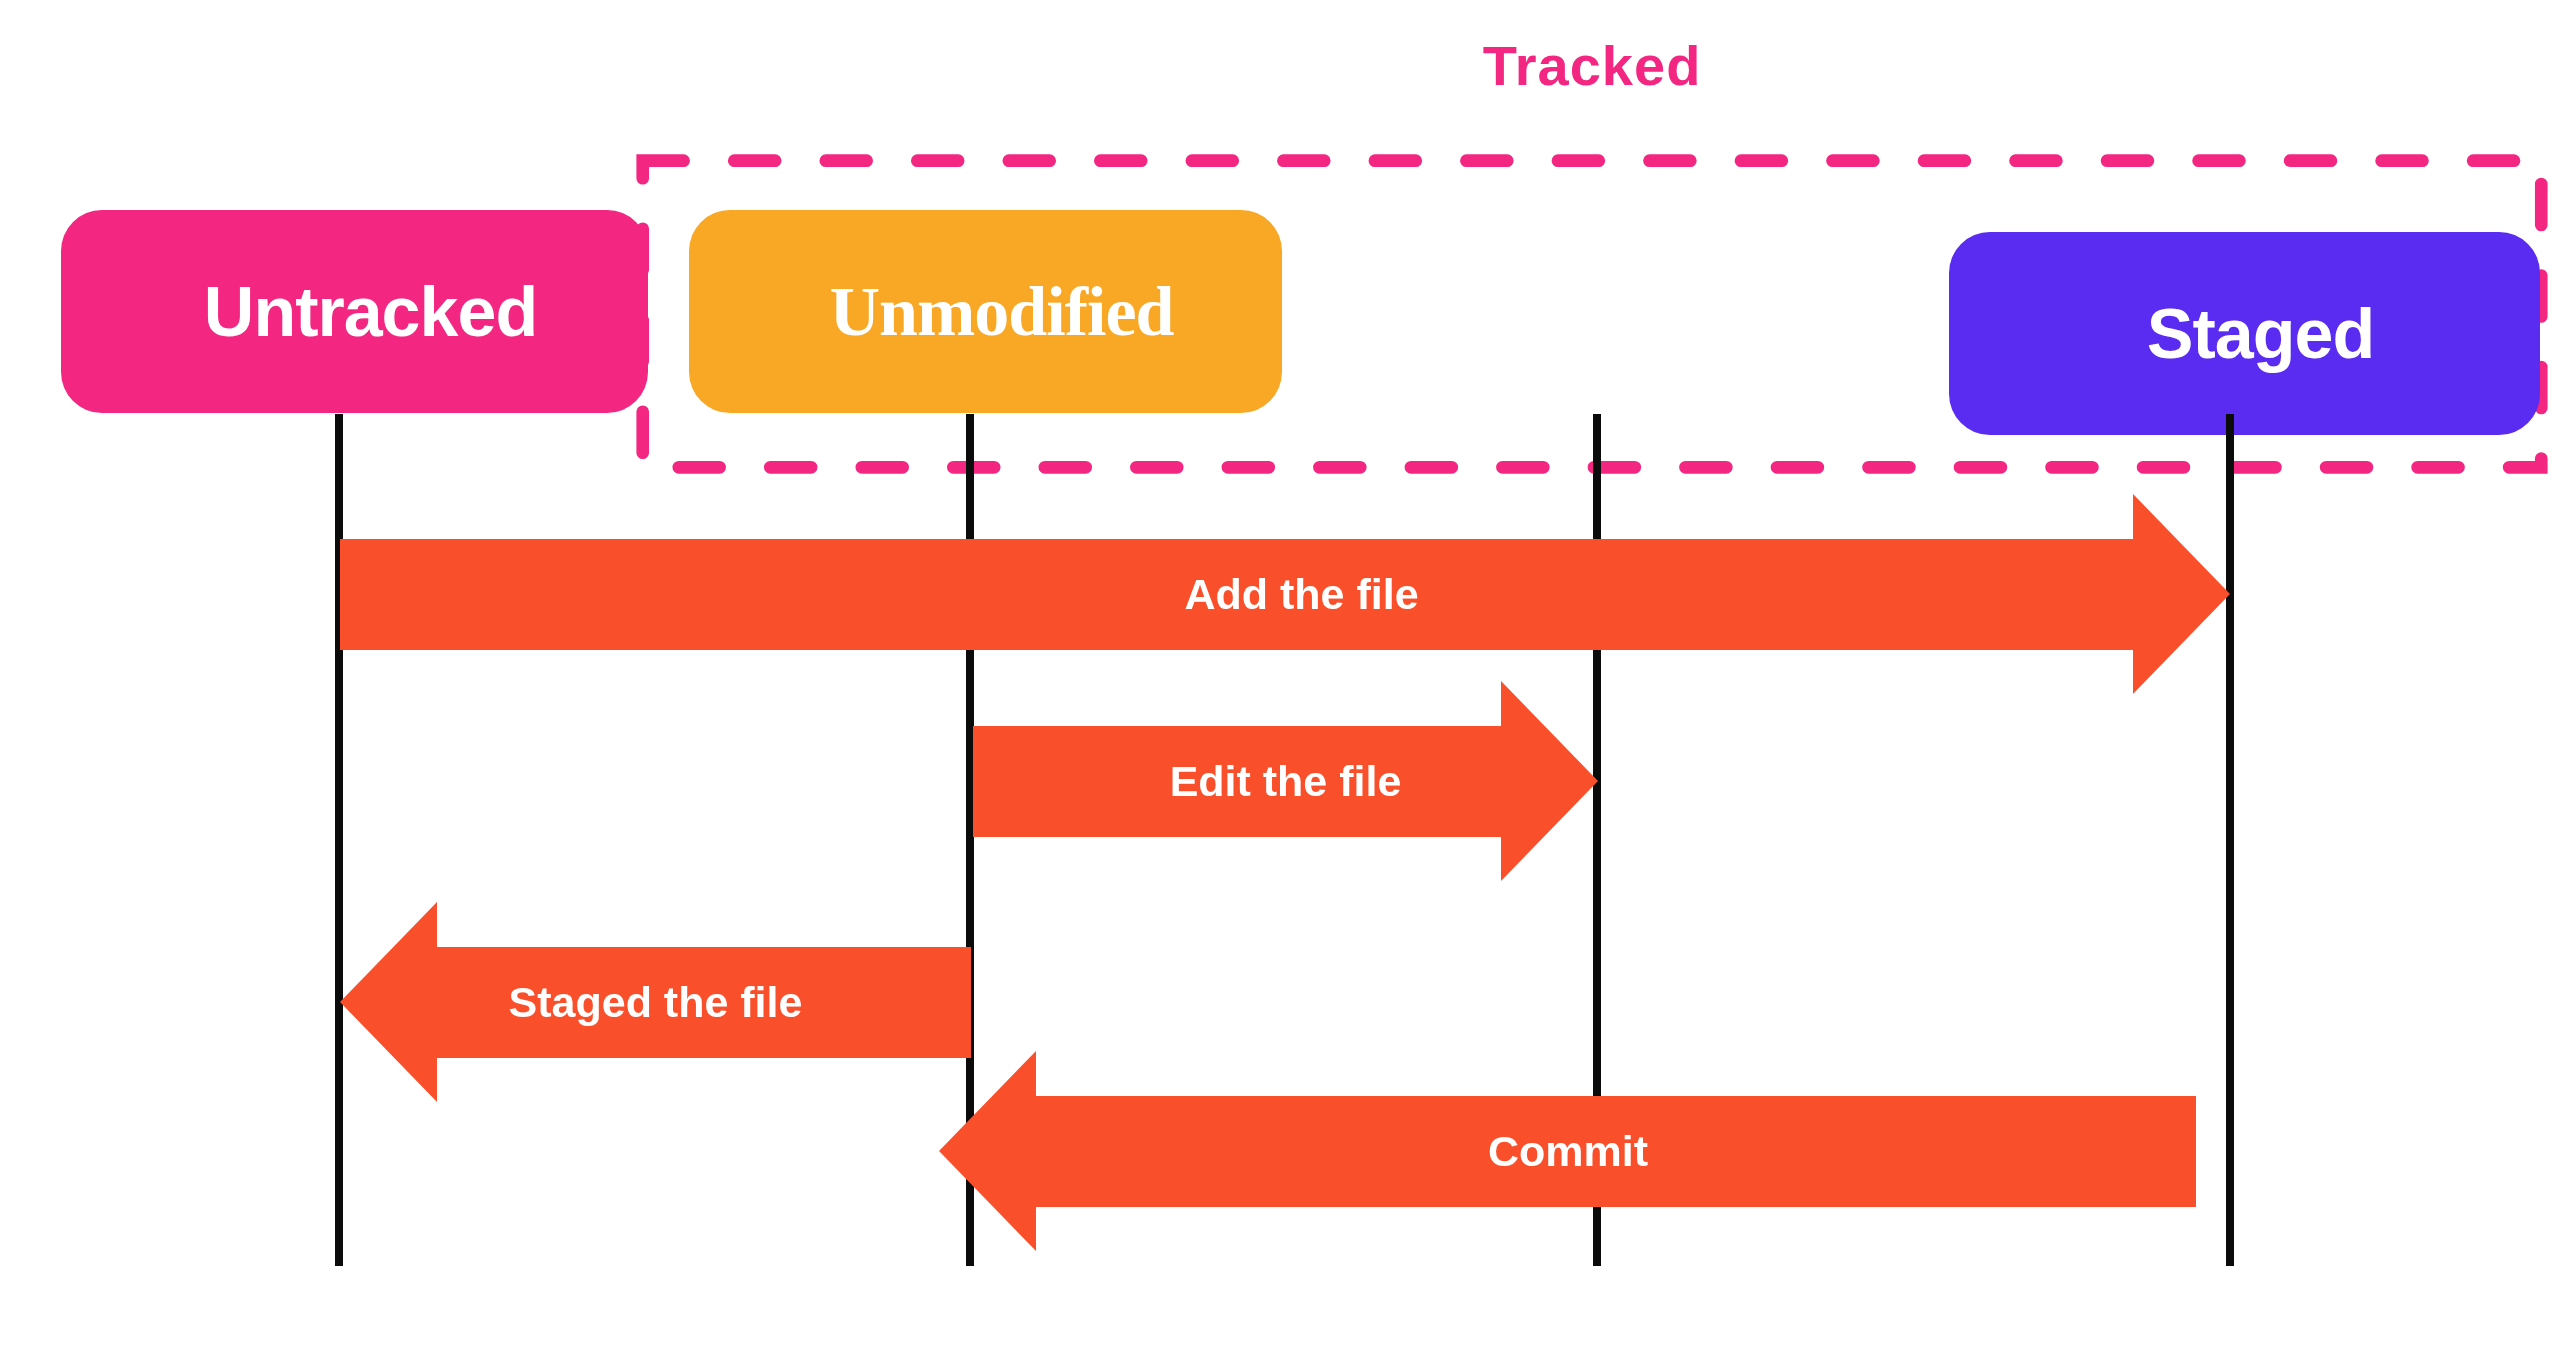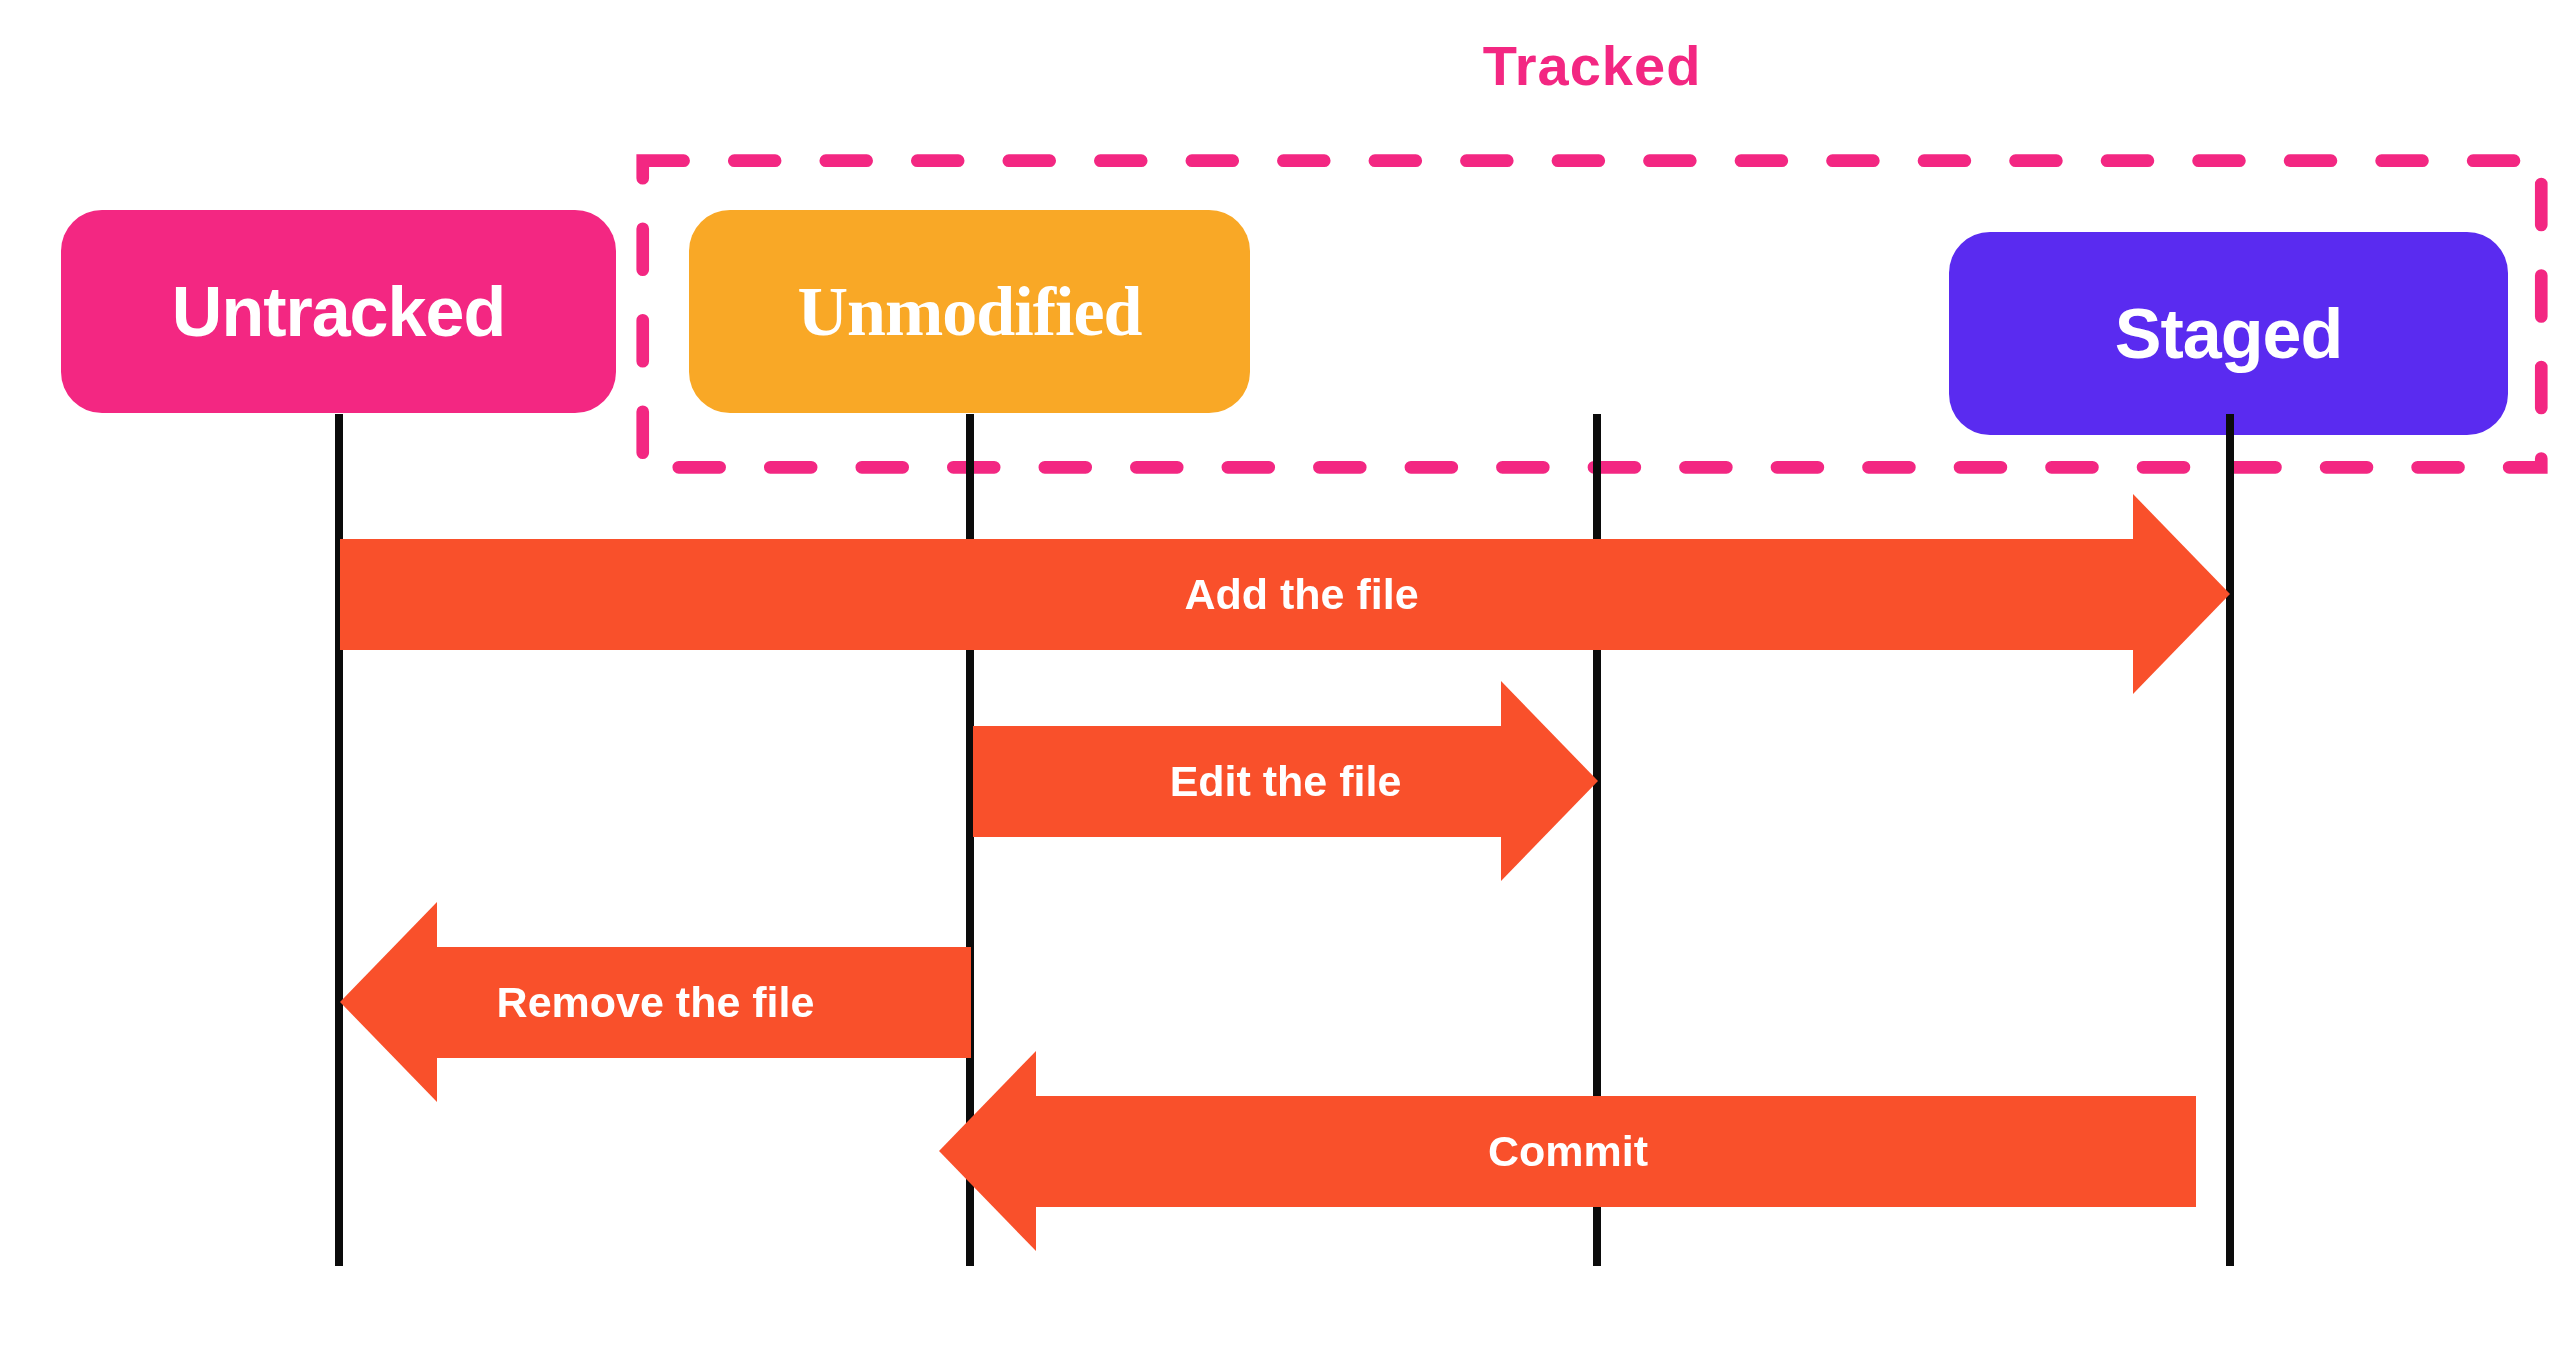--- a/index.html
+++ b/index.html
@@ -41,20 +41,21 @@
     top: 210px;
     height: 203px;
     border-radius: 41px;
     display: flex;
     align-items: center;
     justify-content: center;
     color: var(--text-on-fill);
     font-size: 70px;
     font-weight: 700;
     letter-spacing: -1px;
+    padding-left: 32px;
   }
   .state-untracked  { left: 61px;   width: 555px; }
   .state-unmodified { left: 689px;  width: 561px; }
   .state-modified   { left: 1319px; width: 563px; }
   .state-staged     { left: 1949px; width: 559px; margin-top: 22px; }
 
   
   .lifeline {
     position: absolute;
     top: 414px;
@@ -147,21 +148,21 @@
   <div class="arrow arrow-edit">
     <div class="body"></div>
     <div class="head point-right"></div>
     <div class="label">Edit the file</div>
   </div>
 
 
   <div class="arrow arrow-remove">
     <div class="body"></div>
     <div class="head point-left"></div>
-    <div class="label">Remove the file</div>
+    <div class="label">Staged the file</div>
   </div>
 
   <div class="arrow arrow-commit">
     <div class="body"></div>
     <div class="head point-left"></div>
     <div class="label">Commit</div>
   </div>
 
 </div>
 

